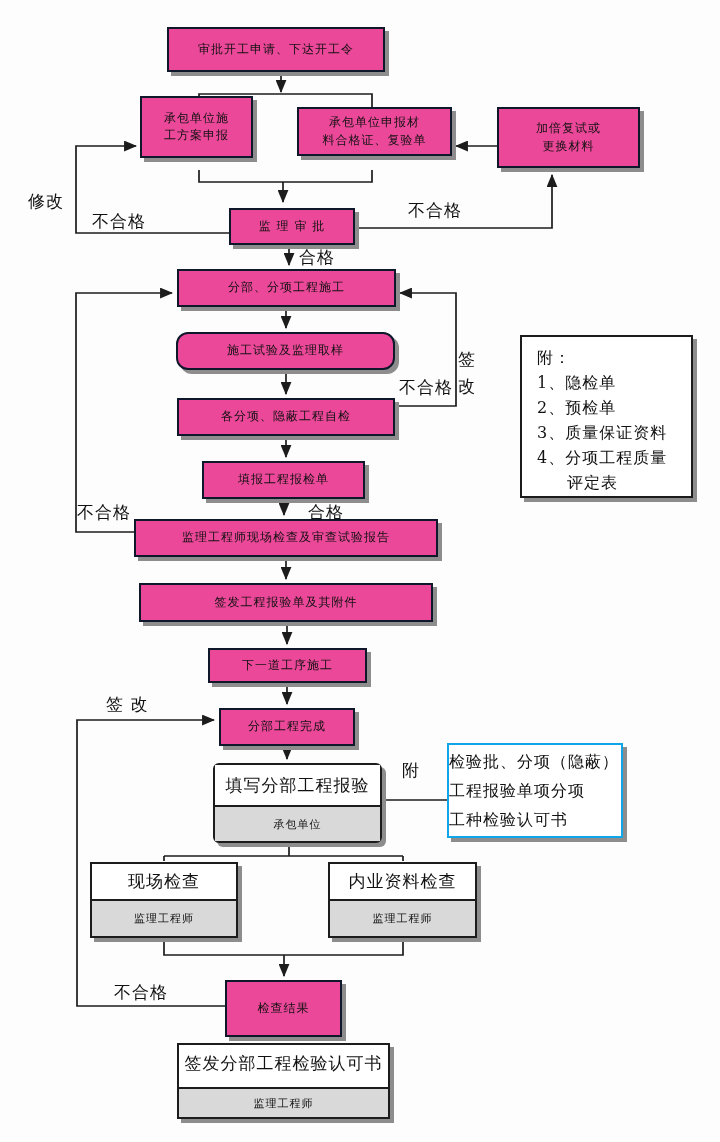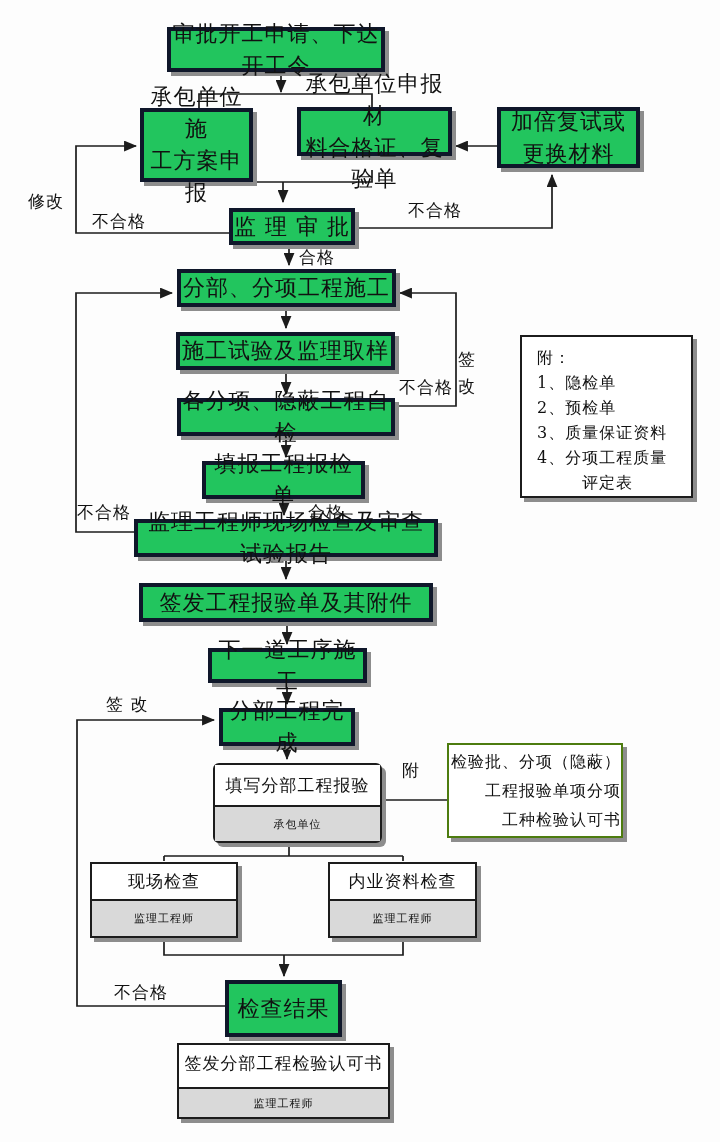--- a/index.html
+++ b/index.html
@@ -3,22 +3,22 @@
 <meta charset="utf-8">
 <style>
   html,body{margin:0;padding:0;background:#fdfdfd;}
   #canvas{
     position:relative;width:720px;height:1142px;background:#fdfdfd;overflow:hidden;
     font-family:"DejaVu Serif","Liberation Serif",serif;color:#111;
   }
   #wires{position:absolute;left:0;top:0;width:720px;height:1142px;}
   .node{
     position:absolute;display:flex;align-items:center;justify-content:center;
-    background:#22c55e;border:4px solid #0f172a;box-shadow:4px 4px 0 #8d8d8d;
-    font-size:22px;line-height:1.45;text-align:center;white-space:pre-line;
+    background:#ec4899;border:2px solid #0f172a;box-shadow:4px 4px 0 #8d8d8d;
+    font-size:12px;line-height:1.45;text-align:center;white-space:pre-line;
     box-sizing:border-box;letter-spacing:1px;
   }
   .composite{
     position:absolute;border:2px solid #1c1c1c;box-shadow:4px 4px 0 #8d8d8d;
     display:flex;flex-direction:column;background:#ffffff;box-sizing:border-box;
   }
   .composite .c-top{
     flex:0 0 auto;display:flex;align-items:center;justify-content:center;
     font-size:17px;letter-spacing:1px;text-align:center;background:#ffffff;
   }
@@ -27,24 +27,24 @@
     font-size:11px;letter-spacing:1px;background:#d9d9d9;border-top:2px solid #1c1c1c;
   }
   .edge-label{
     position:absolute;font-size:17px;letter-spacing:1px;white-space:pre-line;line-height:27px;
   }
   .note-box{
     position:absolute;background:#ffffff;border:2px solid #1c1c1c;box-shadow:4px 4px 0 #8d8d8d;
     box-sizing:border-box;padding-top:8px;
   }
   .note-line{font-size:16px;line-height:25px;padding-left:15px;letter-spacing:1px;}
-  .note-line.indent{padding-left:60px;font-family:Liberation Serif, serif;}
+  .note-line.indent{padding-left:45px;font-family:Liberation Serif, serif;}
   .attach-box{
-    position:absolute;background:#ffffff;border:2px solid #4d7c0f;box-shadow:4px 4px 0 #8d8d8d;
-    box-sizing:border-box;display:flex;flex-direction:column;align-items:flex-end;justify-content:center;
+    position:absolute;background:#ffffff;border:2px solid #0ea5e9;box-shadow:4px 4px 0 #8d8d8d;
+    box-sizing:border-box;display:flex;flex-direction:column;align-items:flex-start;justify-content:center;
   }
   .attach-line{font-size:16px;line-height:29px;letter-spacing:1px;text-align:center;}
 </style>
 </head>
 <body>
 
 <div id="canvas">
 
   <svg id="wires" viewBox="0 0 720 1142" xmlns="http://www.w3.org/2000/svg">
     <defs>
@@ -75,34 +75,34 @@
       <path d="M382 800 H447"></path>
       <path d="M289 843 V856 M164 856 H403 M164 856 V861 M403 856 V861"></path>
       <path d="M164 938 V955 H403 V938"></path>
       <path d="M284 955 V976" marker-end="url(#arr)"></path>
       <path d="M283 1020 V1039" marker-end="url(#arr)"></path>
     </g>
   </svg>
 
   <div class="node" style="left:167px;top:27px;width:218px;height:45px;">审批开工申请、下达开工令</div>
 
-  <div class="node" style="left:140px;top:108px;width:113px;height:74px;">承包单位施
+  <div class="node" style="left:140px;top:96px;width:113px;height:62px;">承包单位施
 工方案申报</div>
 
   <div class="node" style="left:297px;top:107px;width:155px;height:49px;">承包单位申报材
 料合格证、复验单</div>
 
   <div class="node" style="left:497px;top:107px;width:143px;height:61px;">加倍复试或
 更换材料</div>
 
   <div class="node" style="left:229px;top:208px;width:126px;height:37px;">监 理 审 批</div>
 
   <div class="node" style="left:177px;top:269px;width:219px;height:38px;">分部、分项工程施工</div>
 
-  <div class="node" style="left:176px;top:332px;width:219px;height:38px;">施工试验及监理取样</div>
+  <div class="node" style="left:176px;top:332px;width:219px;height:38px;border-radius:12px;">施工试验及监理取样</div>
 
   <div class="node" style="left:177px;top:398px;width:218px;height:38px;">各分项、隐蔽工程自检</div>
 
   <div class="node" style="left:134px;top:519px;width:304px;height:38px;">监理工程师现场检查及审查试验报告</div>
 
   <div class="node" style="left:202px;top:461px;width:163px;height:38px;">填报工程报检单</div>
 
   <div class="node" style="left:139px;top:583px;width:294px;height:39px;">签发工程报验单及其附件</div>
 
   <div class="node" style="left:208px;top:648px;width:159px;height:35px;">下一道工序施工</div>

